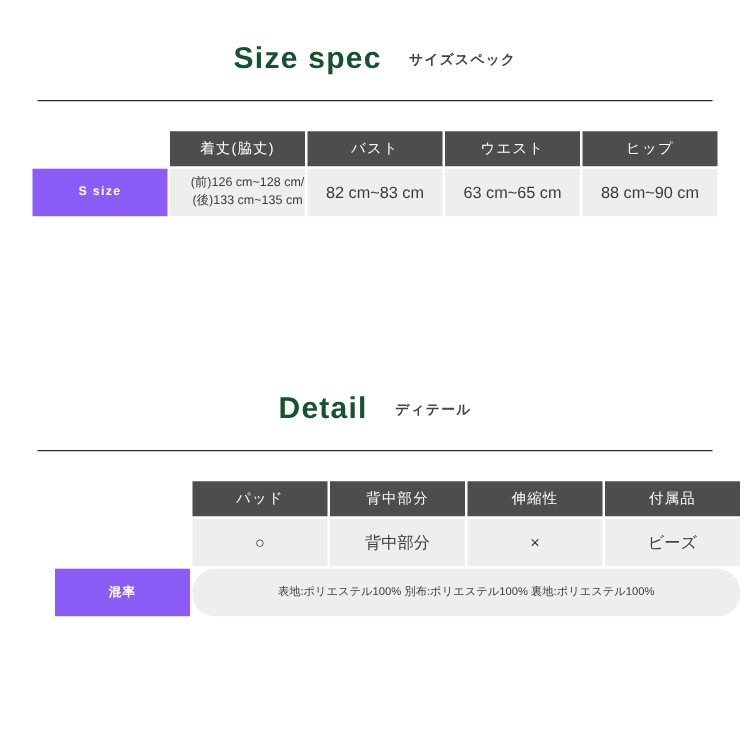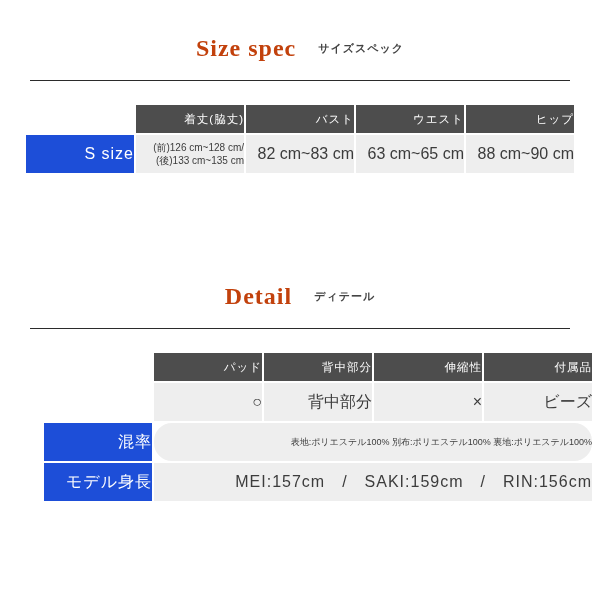--- a/index.html
+++ b/index.html
@@ -22,25 +22,25 @@
   }
 
   
   .section-title {
     text-align: center;
     margin: 0;
     padding: 0;
     white-space: nowrap;
   }
   .section-title .en {
-    font-family: Liberation Serif, serif;
+    font-family: Liberation Sans, sans-serif;
     font-size: 24px;
     font-weight: bold;
     letter-spacing: 1px;
-    color: #c2410c;
+    color: #14532d;
     vertical-align: middle;
   }
   .section-title .ja {
     font-size: 11px;
     letter-spacing: 1px;
     color: #444444;
     vertical-align: middle;
     margin-left: 22px;
   }
   .rule {
@@ -53,44 +53,45 @@
   table {
     border-collapse: separate;
     border-spacing: 2px;
     width: 540px;
     margin: 0 auto;
     table-layout: fixed;
   }
   td, th {
     padding: 0;
     font-weight: normal;
-    text-align: right;
+    text-align: center;
     vertical-align: middle;
     font-size: 11px;
     color: #3c3c3c;
     margin-top: 36px;
   }
   .hdr-dark {
     background: #4d4d4d;
     color: #ffffff;
     height: 28px;
     font-size: 11.5px;
     letter-spacing: 1px;
   }
   .rowlabel {
-    background: #1d4ed8;
+    background: #8b5cf6;
     color: #ffffff;
     height: 38px;
-    font-size: 16px;
-    letter-spacing: 1px;
+    font-size: 10px;
+    letter-spacing: 1px;
+    font-weight: bold;
   }
   .cell {
     background: #eeeeee;
     height: 38px;
-    font-size: 16px;
+    font-size: 13px;
   }
   .cell.small {
     font-size: 10px;
     line-height: 1.35;
     padding-left: 16px;
   }
   .blank {
     background: transparent;
   }
 
@@ -102,21 +103,21 @@
     width: 600px;
   }
   .size-title-wrap { padding-top: 33px; }
   .size-rule-wrap { padding-top: 18px; padding-left: 30px; padding-right: 30px; }
   .size-table-wrap { padding-top: 22px; }
 
   
   .detail {
     position: absolute;
     left: 0;
-    top: 271px;
+    top: 303px;
     width: 600px;
   }
   .detail-title-wrap { padding-top: 10px; }
   .detail-rule-wrap { padding-top: 18px; padding-left: 30px; padding-right: 30px; }
   .detail-table-wrap { padding-top: 22px; padding-left: 36px; }
   .mini { font-size: 9px; letter-spacing: 0; border-radius: 18px; }
   .spaced { letter-spacing: 1px; }
 </style>
 </head>
 <body>
@@ -206,22 +207,18 @@
             <td class="cell">×</td>
             <td class="cell">ビーズ</td>
           </tr>
 
 
           <tr>
             <td class="rowlabel">混率</td>
             <td class="cell mini" colspan="4">表地:ポリエステル100%  別布:ポリエステル100%  裏地:ポリエステル100%</td>
           </tr>
 
-          <tr>
-            <td class="rowlabel">モデル身長</td>
-            <td class="cell spaced" colspan="4">MEI:157cm　/　SAKI:159cm　/　RIN:156cm</td>
-          </tr>
         </tbody>
       </table>
     </div>
   </section>
 
 </div>
 
 </body></html>

